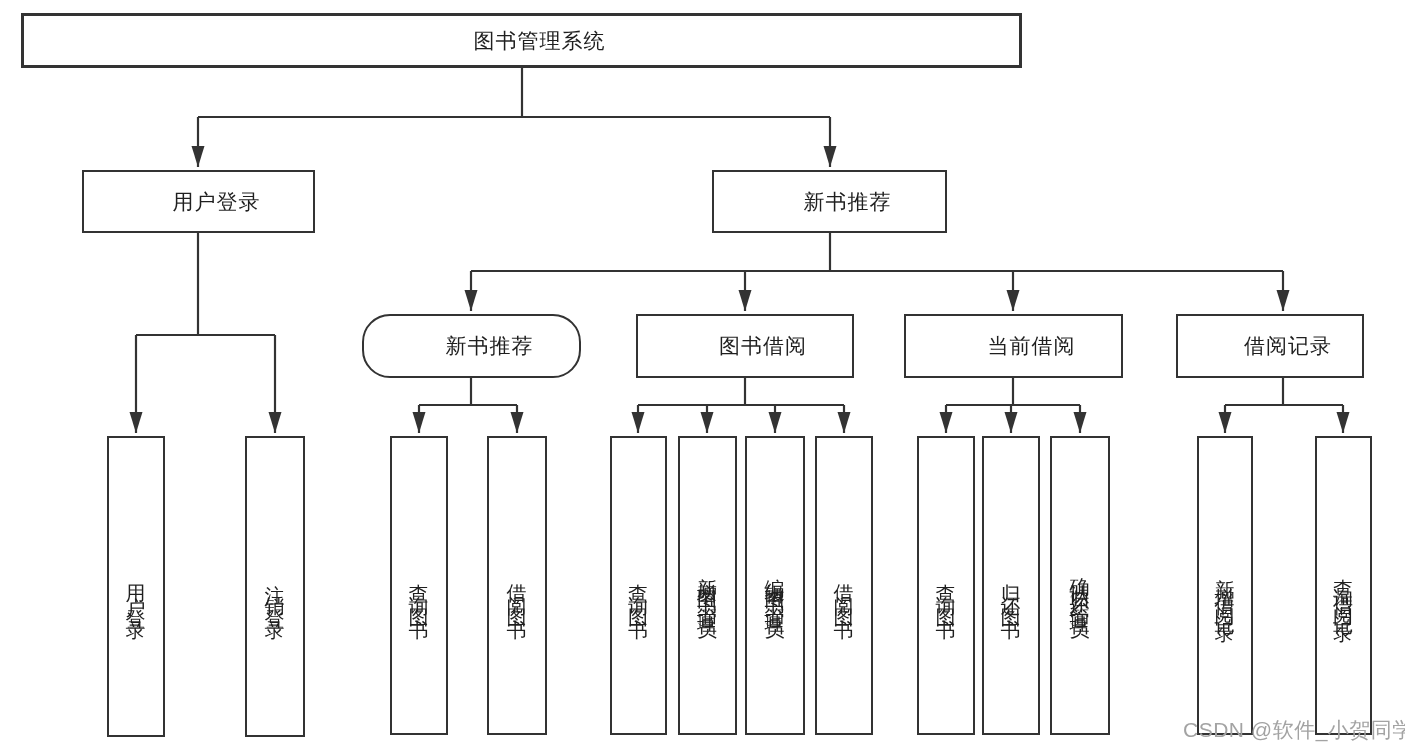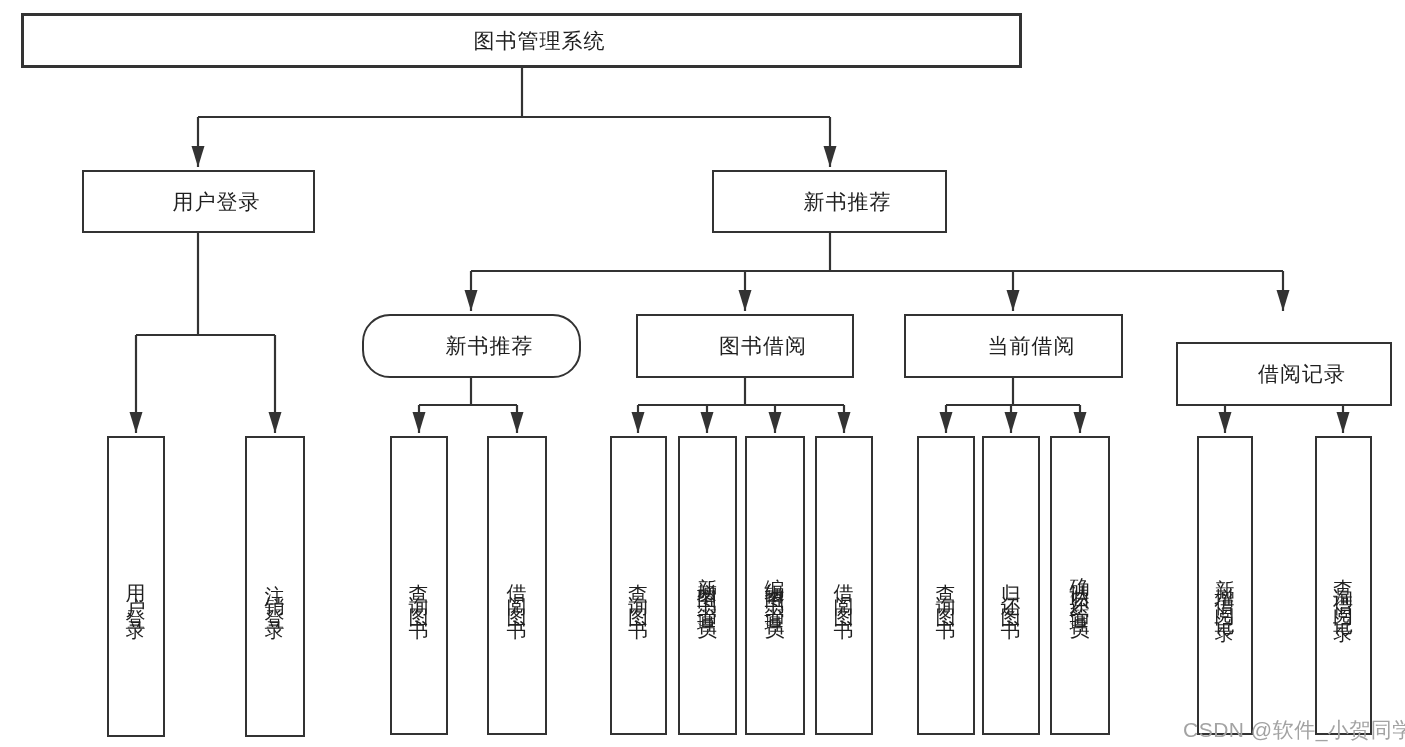--- a/index.html
+++ b/index.html
@@ -101,21 +101,21 @@
 
   <div class="box h" style="left:362px;top:314px;width:219px;height:64px;border-radius:28px;">
     <span>新书推荐</span>
   </div>
   <div class="box h" style="left:904px;top:314px;width:219px;height:64px;">
     <span>当前借阅</span>
   </div>
   <div class="box h" style="left:636px;top:314px;width:218px;height:64px;">
     <span>图书借阅</span>
   </div>
-  <div class="box h" style="left:1176px;top:314px;width:216px;height:64px;margin-top:28px;">
+  <div class="box h" style="left:1176px;top:314px;width:188px;height:64px;">
     <span>借阅记录</span>
   </div>
 
   <div class="box v" style="left:107px;top:436px;width:58px;height:301px;">
     <span>用户登录</span>
   </div>
   <div class="box v" style="left:245px;top:436px;width:60px;height:301px;">
     <span>注销登录</span>
   </div>
 

